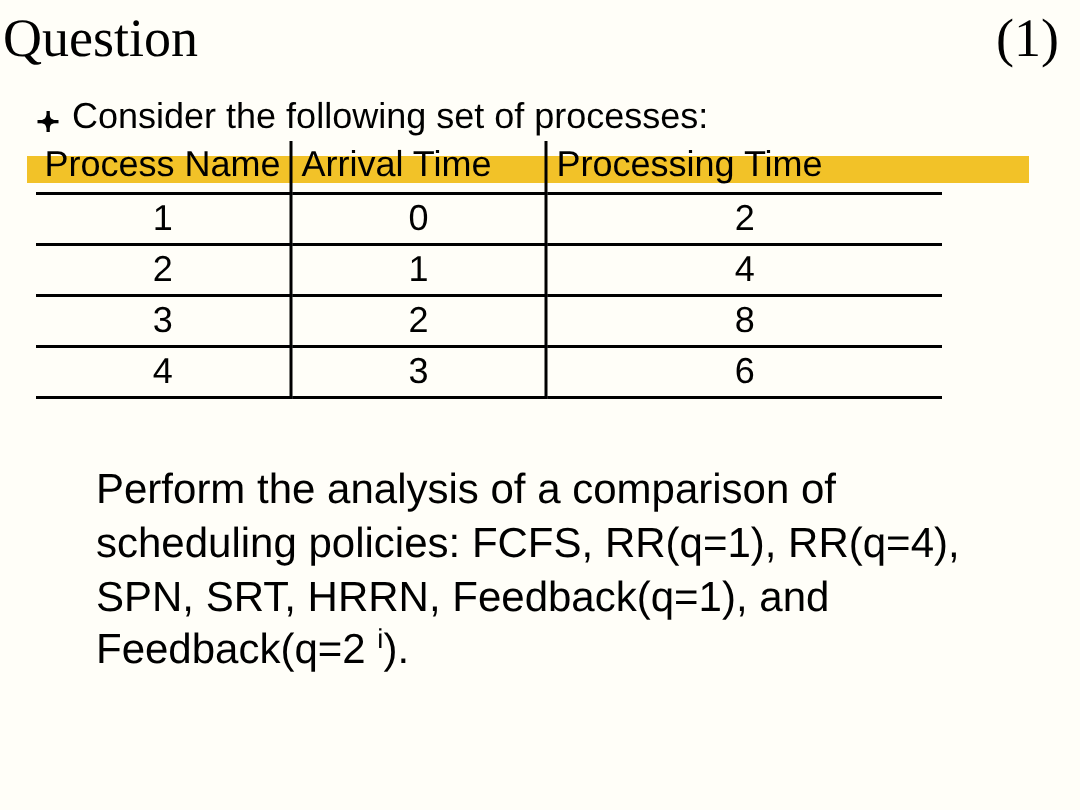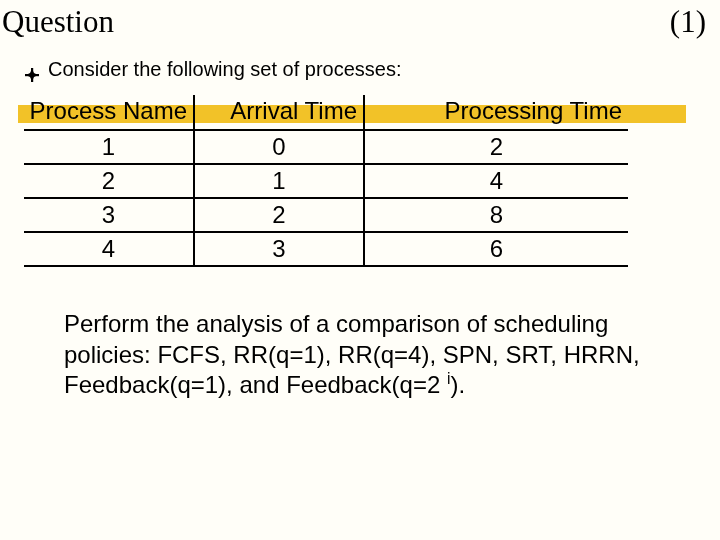--- a/index.html
+++ b/index.html
@@ -11,30 +11,30 @@
     color: #000;
     position: relative;
     overflow: hidden;
   }
   .title-row {
     display: flex;
     justify-content: space-between;
     align-items: center;
     padding: 4px 14px 0 2px;
     font-family: "Times New Roman", Times, serif;
-    font-size: 31px;
+    font-size: 36px;
   }
   .content {
     padding: 18px 24px 0 24px;
   }
   .bullet-line {
     position: relative;
-    font-size: 20px;
+    font-size: 24px;
     padding-left: 24px;
-    margin-bottom: 14px;
+    margin-bottom: 2px;
   }
   .bullet-icon {
     position: absolute;
     left: 0;
     top: 9px;
     width: 16px;
     height: 16px;
   }
   .bullet-icon svg { display: block; }
   .hl-wrap {
@@ -53,42 +53,42 @@
   table.proc {
     position: relative;
     z-index: 1;
     border-collapse: collapse;
     width: 604px;
     margin-left: 6px;
     font-size: 24px;
   }
   table.proc th {
     font-weight: 400;
-    text-align: right;
+    text-align: left;
     padding: 2px 6px 4px 6px;
     border-left: 2px solid #a3a3a3;
     border-right: 2px solid #000;
     border-bottom: 2px solid #000;
   }
   table.proc th:first-child { border-left: none; text-align: right; padding-left: 2px;}
   table.proc th:last-child { border-right: none; }
   table.proc td {
     text-align: center;
     padding: 2px 6px;
     border: 2px solid #000;
     font-size: 24px;
   }
   table.proc tr td:first-child { border-left: none; }
   table.proc tr td:last-child { border-right: none; }
   table.proc tr:first-child td { }
   .col-a { width: 170px; }
   .col-b { width: 170px; }
   .col-c { width: 264px; }
   .instruction {
-    font-size: 24px;
+    font-size: 28px;
     padding: 42px 20px 0 40px;
     line-height: 1.28;
   }
   .sup { font-size: 0.65em; vertical-align: super; line-height: 0; }
 </style>
 </head>
 <body>
 
 <div class="title-row">
   <span>Question</span>

